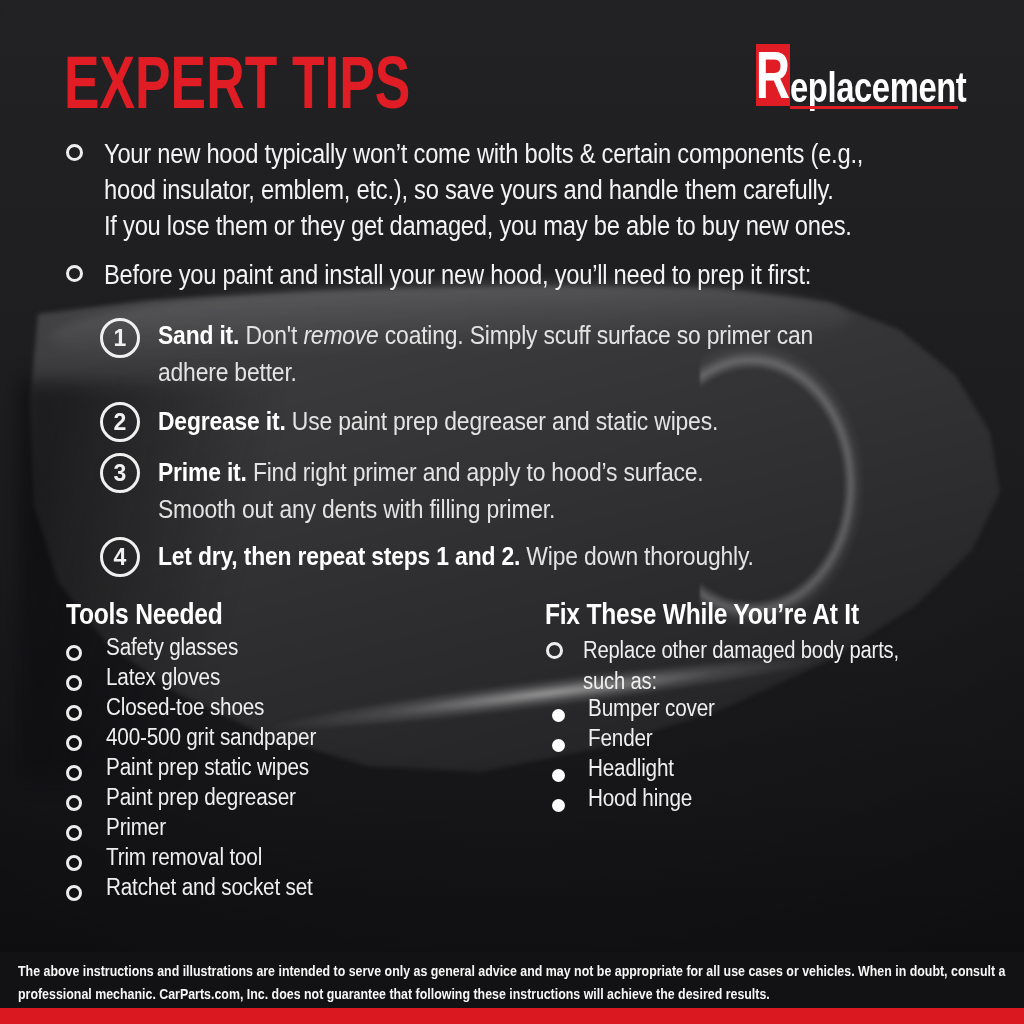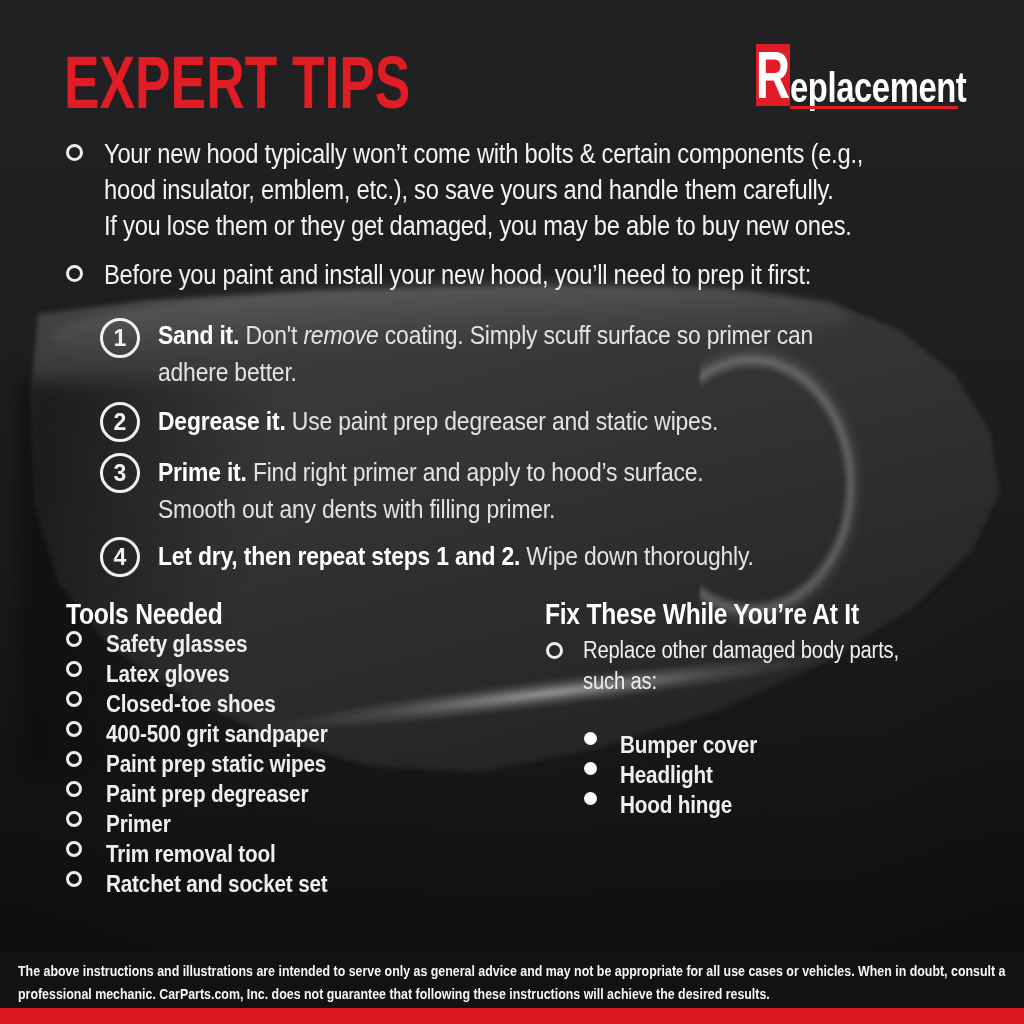--- a/index.html
+++ b/index.html
@@ -46,21 +46,21 @@
   
   .step-badge{left:100px;width:34px;height:34px;border:3px solid #f0f0f0;border-radius:50%;
     display:flex;align-items:center;justify-content:center;font-size:23px;font-weight:700;color:#f0f0f0;}
   .step-text{left:158px;font-size:26px;line-height:37px;color:#e3e3e3;letter-spacing:-.2px;}
   .step-text .b{font-weight:700;color:#fff;}
   .step-text .i{font-style:italic;}
   
   .section-heading{font-size:30px;line-height:32px;font-weight:700;color:#fff;
     transform:scaleX(.82);transform-origin:left top;letter-spacing:-.3px;white-space:nowrap;}
   .list{display:flex;flex-direction:column;}
-  .list-row{display:flex;align-items:flex-start;height:30px;font-weight:bold;}
+  .list-row{display:flex;align-items:flex-end;height:30px;}
   .list-row .ring{margin-right:24px;flex:0 0 auto;}
   .dot{width:13px;height:13px;border-radius:50%;background:#fff;margin-right:23px;flex:0 0 auto;}
   .item-text{font-size:23px;color:#efefef;transform:scaleX(.9);transform-origin:left center;white-space:nowrap;letter-spacing:-.2px;}
   .fix-intro{font-size:23px;line-height:31px;color:#efefef;letter-spacing:-.2px;}
   
   .footer-band{left:0;top:952px;width:1024px;height:56px;background:#121214;}
   .footer-text{left:18px;top:959px;font-size:15.5px;line-height:23px;font-weight:700;color:#f7f7f7;
     transform:scaleX(.8);transform-origin:left top;}
   .footer-red{left:0;top:1008px;width:1024px;height:16px;background:#d9191f;}
 </style>
@@ -176,28 +176,32 @@
         </div>
 
       </div>
 
     <div class="abs section-heading" style="left:545px;top:598px;">Fix These While You’re At It</div>
     <div class="abs ring" style="left:546px;top:642px;"></div>
     <div class="abs fix-intro cond" style="left:583px;top:635px;">
       <div class="nw">Replace other damaged body parts,</div>
       <div class="nw">such as:</div>
     </div>
-    <div class="abs list" style="left:584px;top:692px;margin-top:40px;">
+    <div class="abs list" style="left:552px;top:692px;">
 
         <div class="list-row">
           <span class="dot"></span>
           <span class="item-text">Bumper cover</span>
         </div>
 
 
+        <div class="list-row">
+          <span class="dot"></span>
+          <span class="item-text">Fender</span>
+        </div>
 
         <div class="list-row">
           <span class="dot"></span>
           <span class="item-text">Headlight</span>
         </div>
 
         <div class="list-row">
           <span class="dot"></span>
           <span class="item-text">Hood hinge</span>
         </div>

